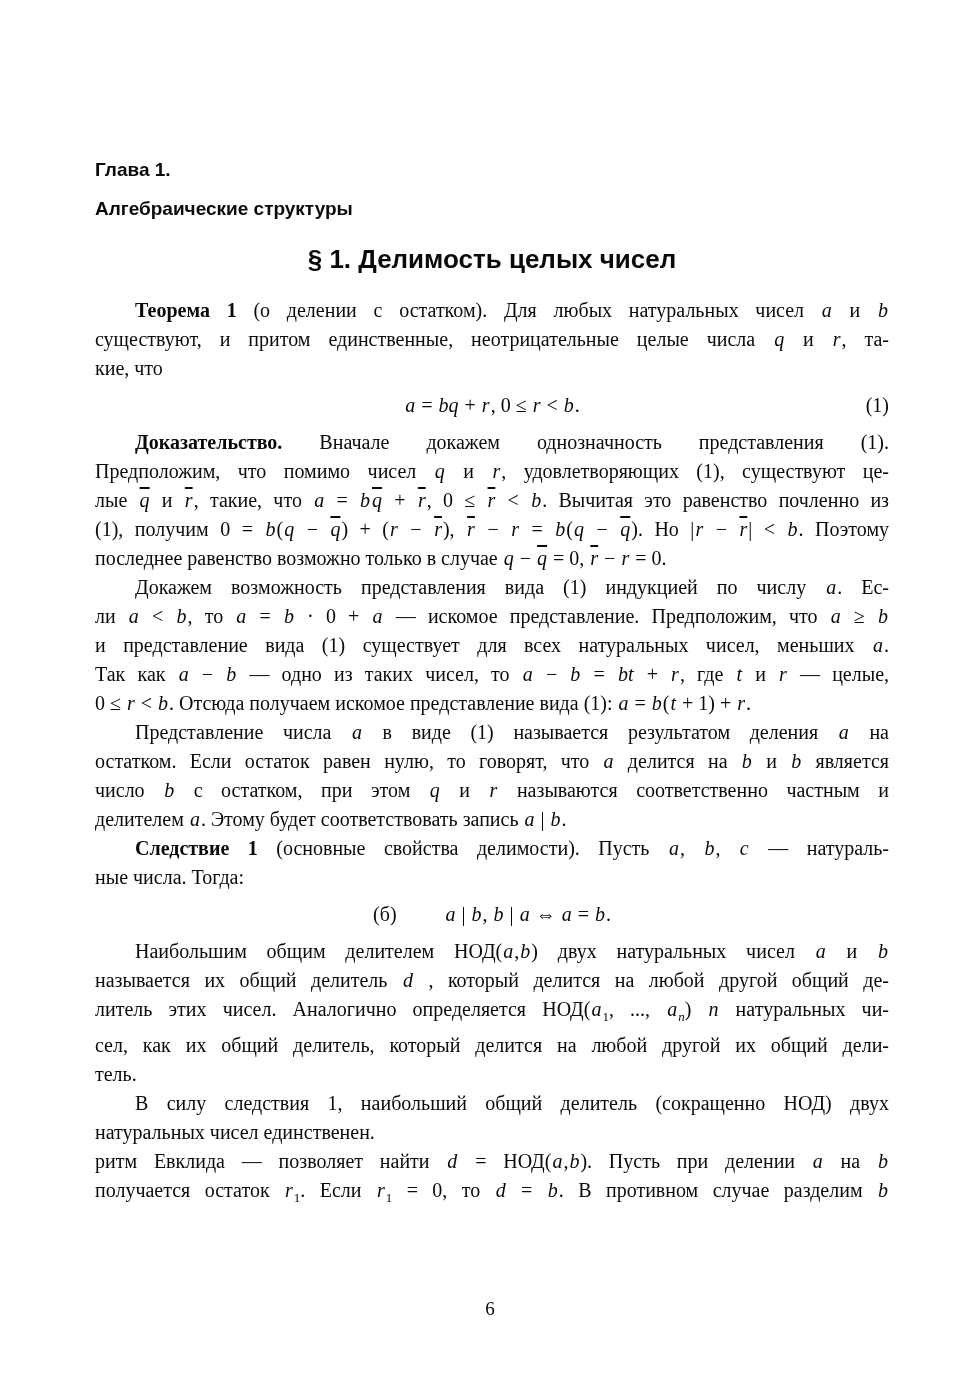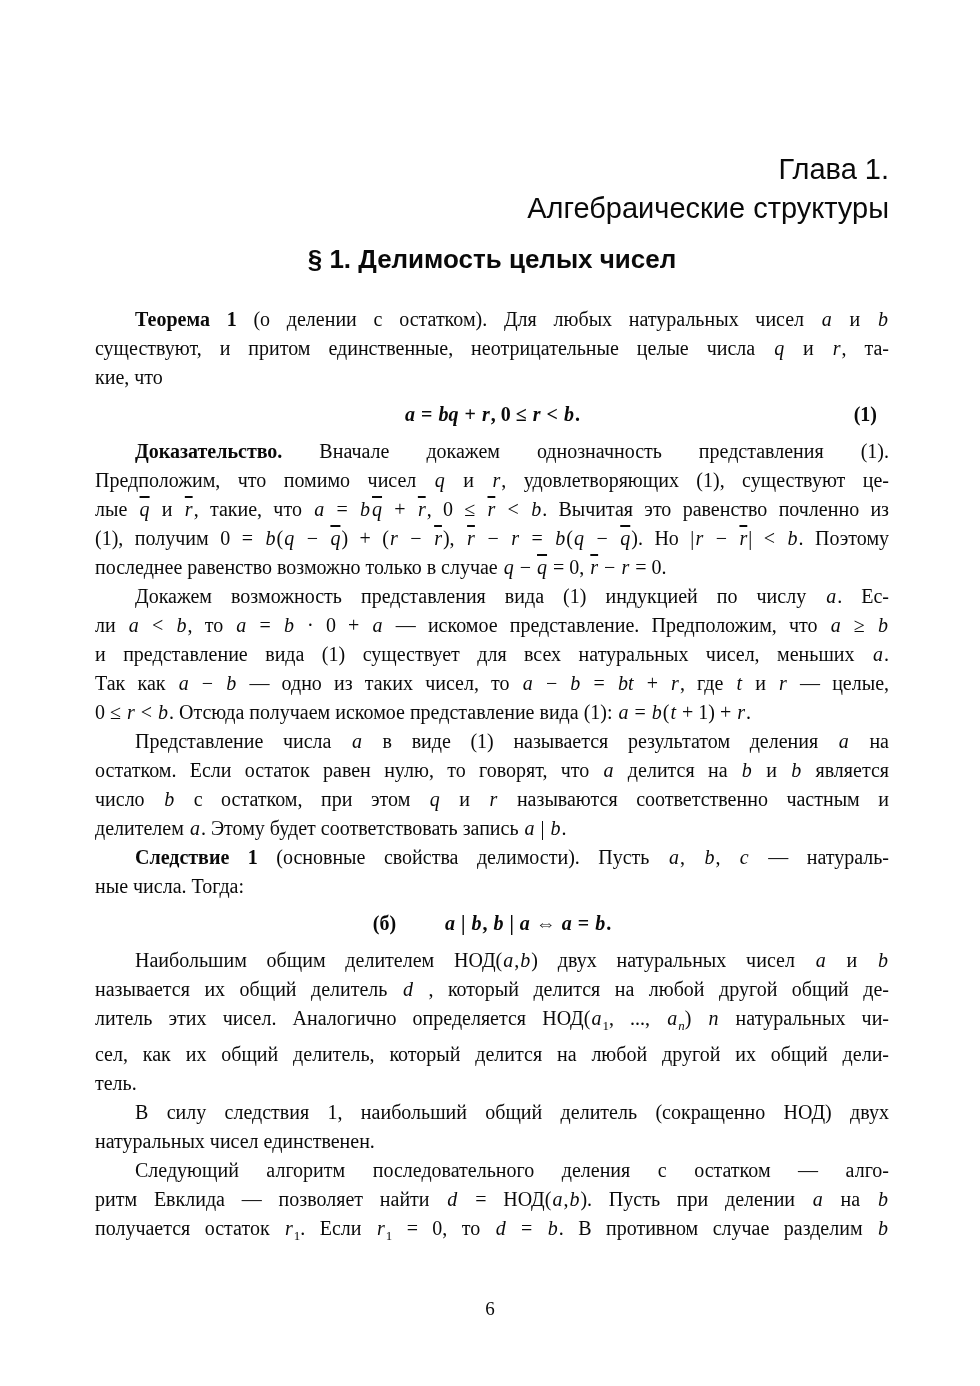--- a/index.html
+++ b/index.html
@@ -13,50 +13,49 @@
     overflow: hidden;
   }
   .text-block {
     position: absolute;
     left: 95px;
     top: 150px;
     width: 794px;
   }
   .h1 {
     font-family: "Liberation Sans", sans-serif;
-    font-weight: normal;
-    font-size: 29px;
+    font-weight: bold;
+    font-size: 19px;
     line-height: 39px;
-    text-align: right;
+    text-align: left;
   }
   .h2 {
     font-family: "Liberation Sans", sans-serif;
     font-weight: bold;
     font-size: 26px;
     line-height: 34px;
     text-align: center;
     margin-top: 14px;
-    margin-bottom: 29px;
+    margin-bottom: 20px;
   }
   #body { font-size: 20px; line-height: 29px; }
   .ln { text-align: justify; text-align-last: justify; }
   .ln.end { text-align-last: auto; }
   .ln.ind { text-indent: 40px; }
   .b { font-weight: bold; }
   .i { }
   .m { font-style: italic; padding: 0 1px; }
   .mb { font-style: italic; text-decoration: overline; padding: 0 1px; }
   .sub { font-size: 13px; vertical-align: -5px; }
   .subi { font-size: 13px; vertical-align: -5px; font-style: italic; }
   .eq {
     position: relative;
     text-align: center;
     text-align-last: center;
-    margin: 8px 12px;
-    font-weight: bold;
+    margin: 8px 0;
   }
   .eq .num { position: absolute; right: 0; top: 0; }
   .eq .lbl { margin-right: 48px; }
   .pageno {
     position: absolute;
     left: 0; right: 0;
     top: 1298px;
     text-align: center;
     font-size: 19px;
   }
@@ -91,19 +90,18 @@
         <div class="ln ind"><span class="b">Следствие 1</span><span> (</span><span class="i">основные свойства делимости</span><span>). Пусть </span><span class="m">a</span><span>, </span><span class="m">b</span><span>, </span><span class="m">c</span><span> — натураль-</span></div>
         <div class="ln end"><span>ные числа. Тогда:</span></div>
         <div class="eq"><span class="lbl">(б)</span><span class="m">a</span><span> | </span><span class="m">b</span><span>,  </span><span class="m">b</span><span> | </span><span class="m">a</span><span>  ⇔  </span><span class="m">a</span><span> = </span><span class="m">b</span><span>.</span></div>
         <div class="ln ind"><span class="i">Наибольшим общим делителем</span><span> НОД(</span><span class="m">a</span><span>,</span><span class="m">b</span><span>) двух натуральных чисел </span><span class="m">a</span><span> и </span><span class="m">b</span></div>
         <div class="ln"><span>называется их общий делитель </span><span class="m">d</span><span> , который делится на любой другой общий де-</span></div>
         <div class="ln"><span>литель этих чисел. Аналогично определяется НОД(</span><span class="m">a</span><span class="sub">1</span><span>, ..., </span><span class="m">a</span><span class="subi">n</span><span>) </span><span class="m">n</span><span> натуральных чи-</span></div>
         <div class="ln"><span>сел, как их общий делитель, который делится на любой другой их общий дели-</span></div>
         <div class="ln end"><span>тель.</span></div>
         <div class="ln ind"><span>В силу следствия 1, наибольший общий делитель (сокращенно НОД) двух</span></div>
         <div class="ln end"><span>натуральных чисел единственен.</span></div>
-        <div class="ln ind"><span>Следующий алгоритм последовательного деления с остатком — </span><span class="i">алго-</span></div>
         <div class="ln"><span class="i">ритм Евклида</span><span> — позволяет найти </span><span class="m">d</span><span> = НОД(</span><span class="m">a</span><span>,</span><span class="m">b</span><span>). Пусть при делении </span><span class="m">a</span><span> на </span><span class="m">b</span></div>
         <div class="ln"><span>получается остаток </span><span class="m">r</span><span class="sub">1</span><span>. Если </span><span class="m">r</span><span class="sub">1</span><span> = 0, то </span><span class="m">d</span><span> = </span><span class="m">b</span><span>. В противном случае разделим </span><span class="m">b</span></div>
       </div>
   </div>
   <div class="pageno">6</div>
 </div>
 
 </body></html>

